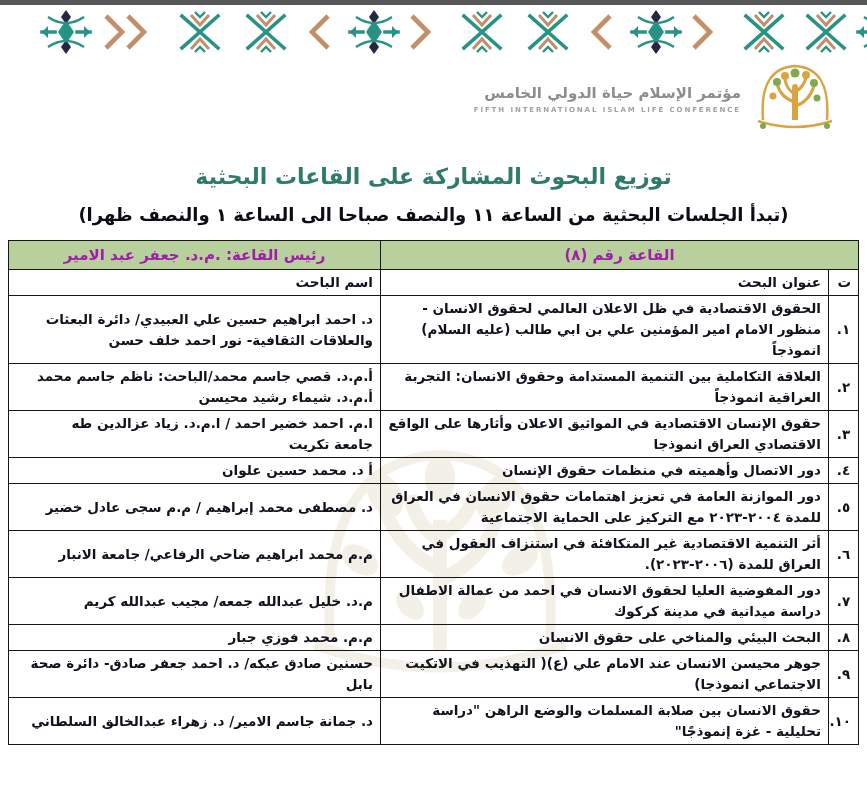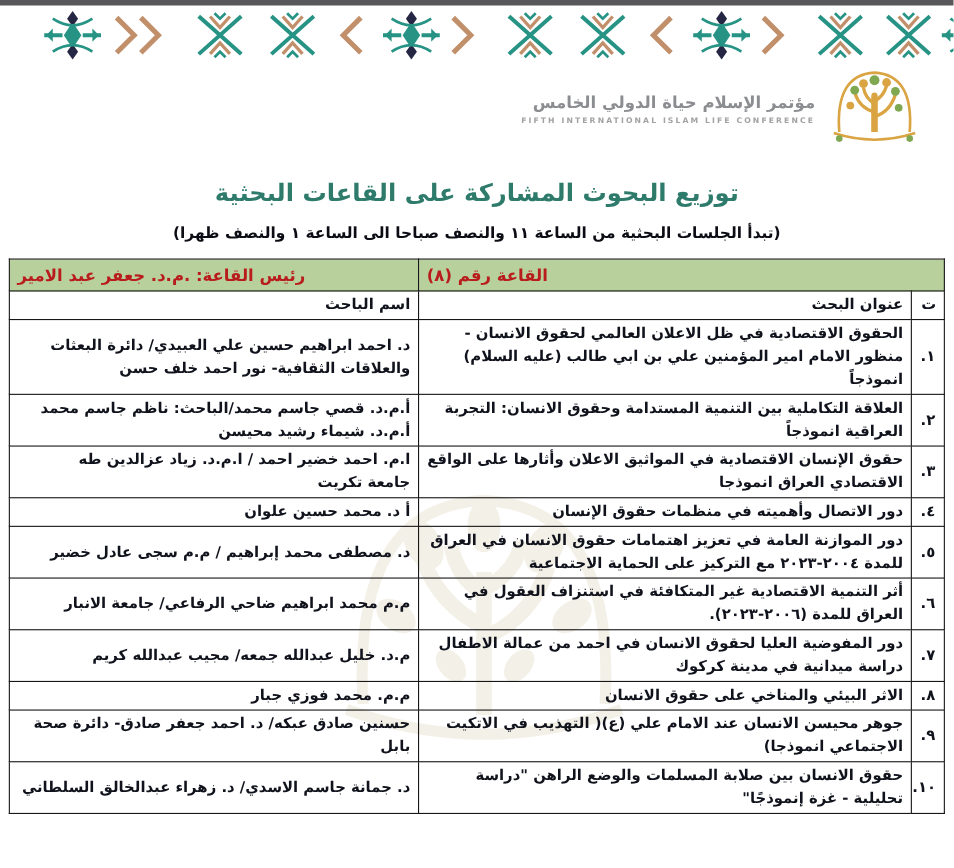--- a/index.html
+++ b/index.html
@@ -29,33 +29,33 @@
   .lg-gold{stroke:var(--logo-gold);fill:none;}
   .lf-gold{fill:var(--logo-gold);}
   .lf-green{fill:var(--logo-green);}
 
   .page-title{
     margin-top:104px;text-align:center;direction:rtl;
     font-size:22px;font-weight:bold;color:var(--title-teal);
   }
   .page-subtitle{
     margin-top:15px;text-align:center;direction:rtl;
-    font-size:14px;font-weight:bold;color:#0c0d14;
+    font-size:18px;font-weight:bold;color:#0c0d14;
   }
 
   .table-wrap{margin:15px 8px 0 8px;position:relative;z-index:1;}
   table.papers{
     width:100%;border-collapse:collapse;direction:rtl;table-layout:fixed;
     font-size:13.5px;font-weight:bold;color:var(--text-dark);
   }
   table.papers td,table.papers th{
     border:1.6px solid var(--border-black);padding:2px 7px;line-height:21px;vertical-align:middle;
   }
   col.c-num{width:30px;} col.c-title{width:448px;} col.c-res{width:auto;}
-  .hall-row th{background:var(--header-green);font-size:15px;text-align:left;height:29px;color:#b91c1c;}
+  .hall-row th{background:var(--header-green);font-size:15px;text-align:center;height:29px;color:#a21caf;}
   .col-hdr td{text-align:right;height:24px;}
   .cell-num{text-align:center;}
   .cell-title{text-align:right;}
   .cell-res{text-align:right;white-space:pre-line;}
 
   .watermark{position:absolute;left:290px;top:400px;z-index:0;opacity:0.5;}
   .wm{stroke:var(--watermark);fill:none;}
   .wmf{fill:var(--watermark);}
 </style>
 </head>
@@ -194,32 +194,32 @@
       <td class="cell-title">أثر التنمية الاقتصادية غير المتكافئة في استنزاف العقول في العراق للمدة (٢٠٠٦-٢٠٢٣).</td>
       <td class="cell-res">م.م محمد ابراهيم ضاحي الرفاعي/ جامعة الانبار</td>
     </tr>
     <tr>
       <td class="cell-num">٧.</td>
       <td class="cell-title">دور المفوضية العليا لحقوق الانسان في احمد من عمالة الاطفال دراسة ميدانية في مدينة كركوك</td>
       <td class="cell-res">م.د. خليل عبدالله جمعه/ مجيب عبدالله كريم</td>
     </tr>
     <tr>
       <td class="cell-num">٨.</td>
-      <td class="cell-title">الاثر البيئي والمناخي على حقوق الانسان</td>
+      <td class="cell-title">البحث البيئي والمناخي على حقوق الانسان</td>
       <td class="cell-res">م.م. محمد فوزي جبار</td>
     </tr>
     <tr>
       <td class="cell-num">٩.</td>
       <td class="cell-title">جوهر محيسن الانسان عند الامام علي (ع)( التهذيب في الاتكيت الاجتماعي انموذجا)</td>
       <td class="cell-res">حسنين صادق عبكه/ د. احمد جعفر صادق- دائرة صحة
 بابل</td>
     </tr>
     <tr>
       <td class="cell-num">١٠.</td>
       <td class="cell-title">حقوق الانسان بين صلابة المسلمات والوضع الراهن "دراسة تحليلية - غزة إنموذجًا"</td>
-      <td class="cell-res">د. جمانة جاسم الاسدي/ د. زهراء عبدالخالق السلطاني</td>
+      <td class="cell-res">د. جمانة جاسم الامير/ د. زهراء عبدالخالق السلطاني</td>
     </tr>
   </tbody>
     </table>
 </div>
 
 
 
 
 </body></html>

